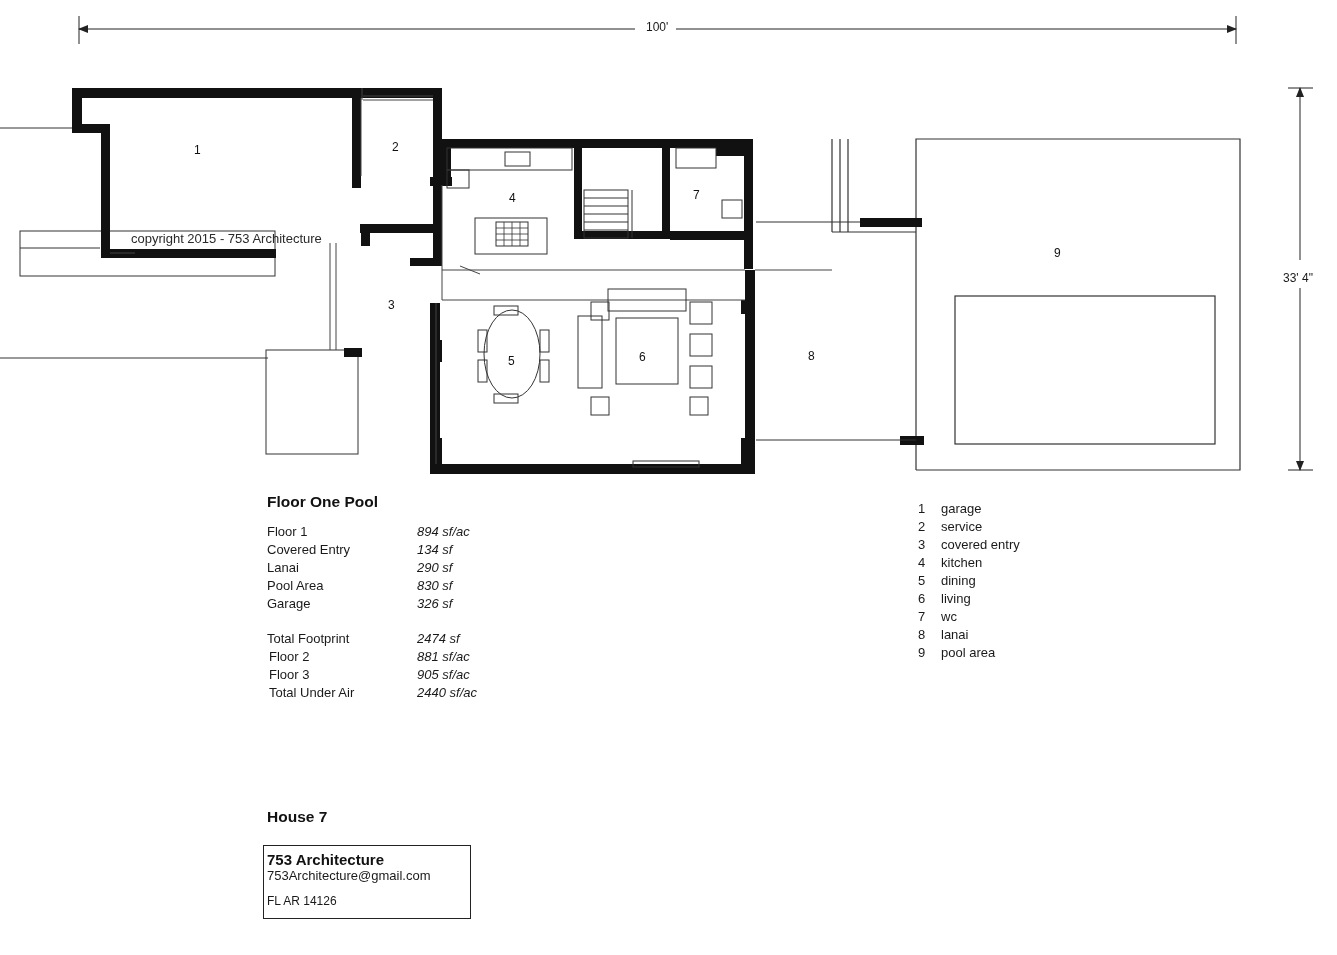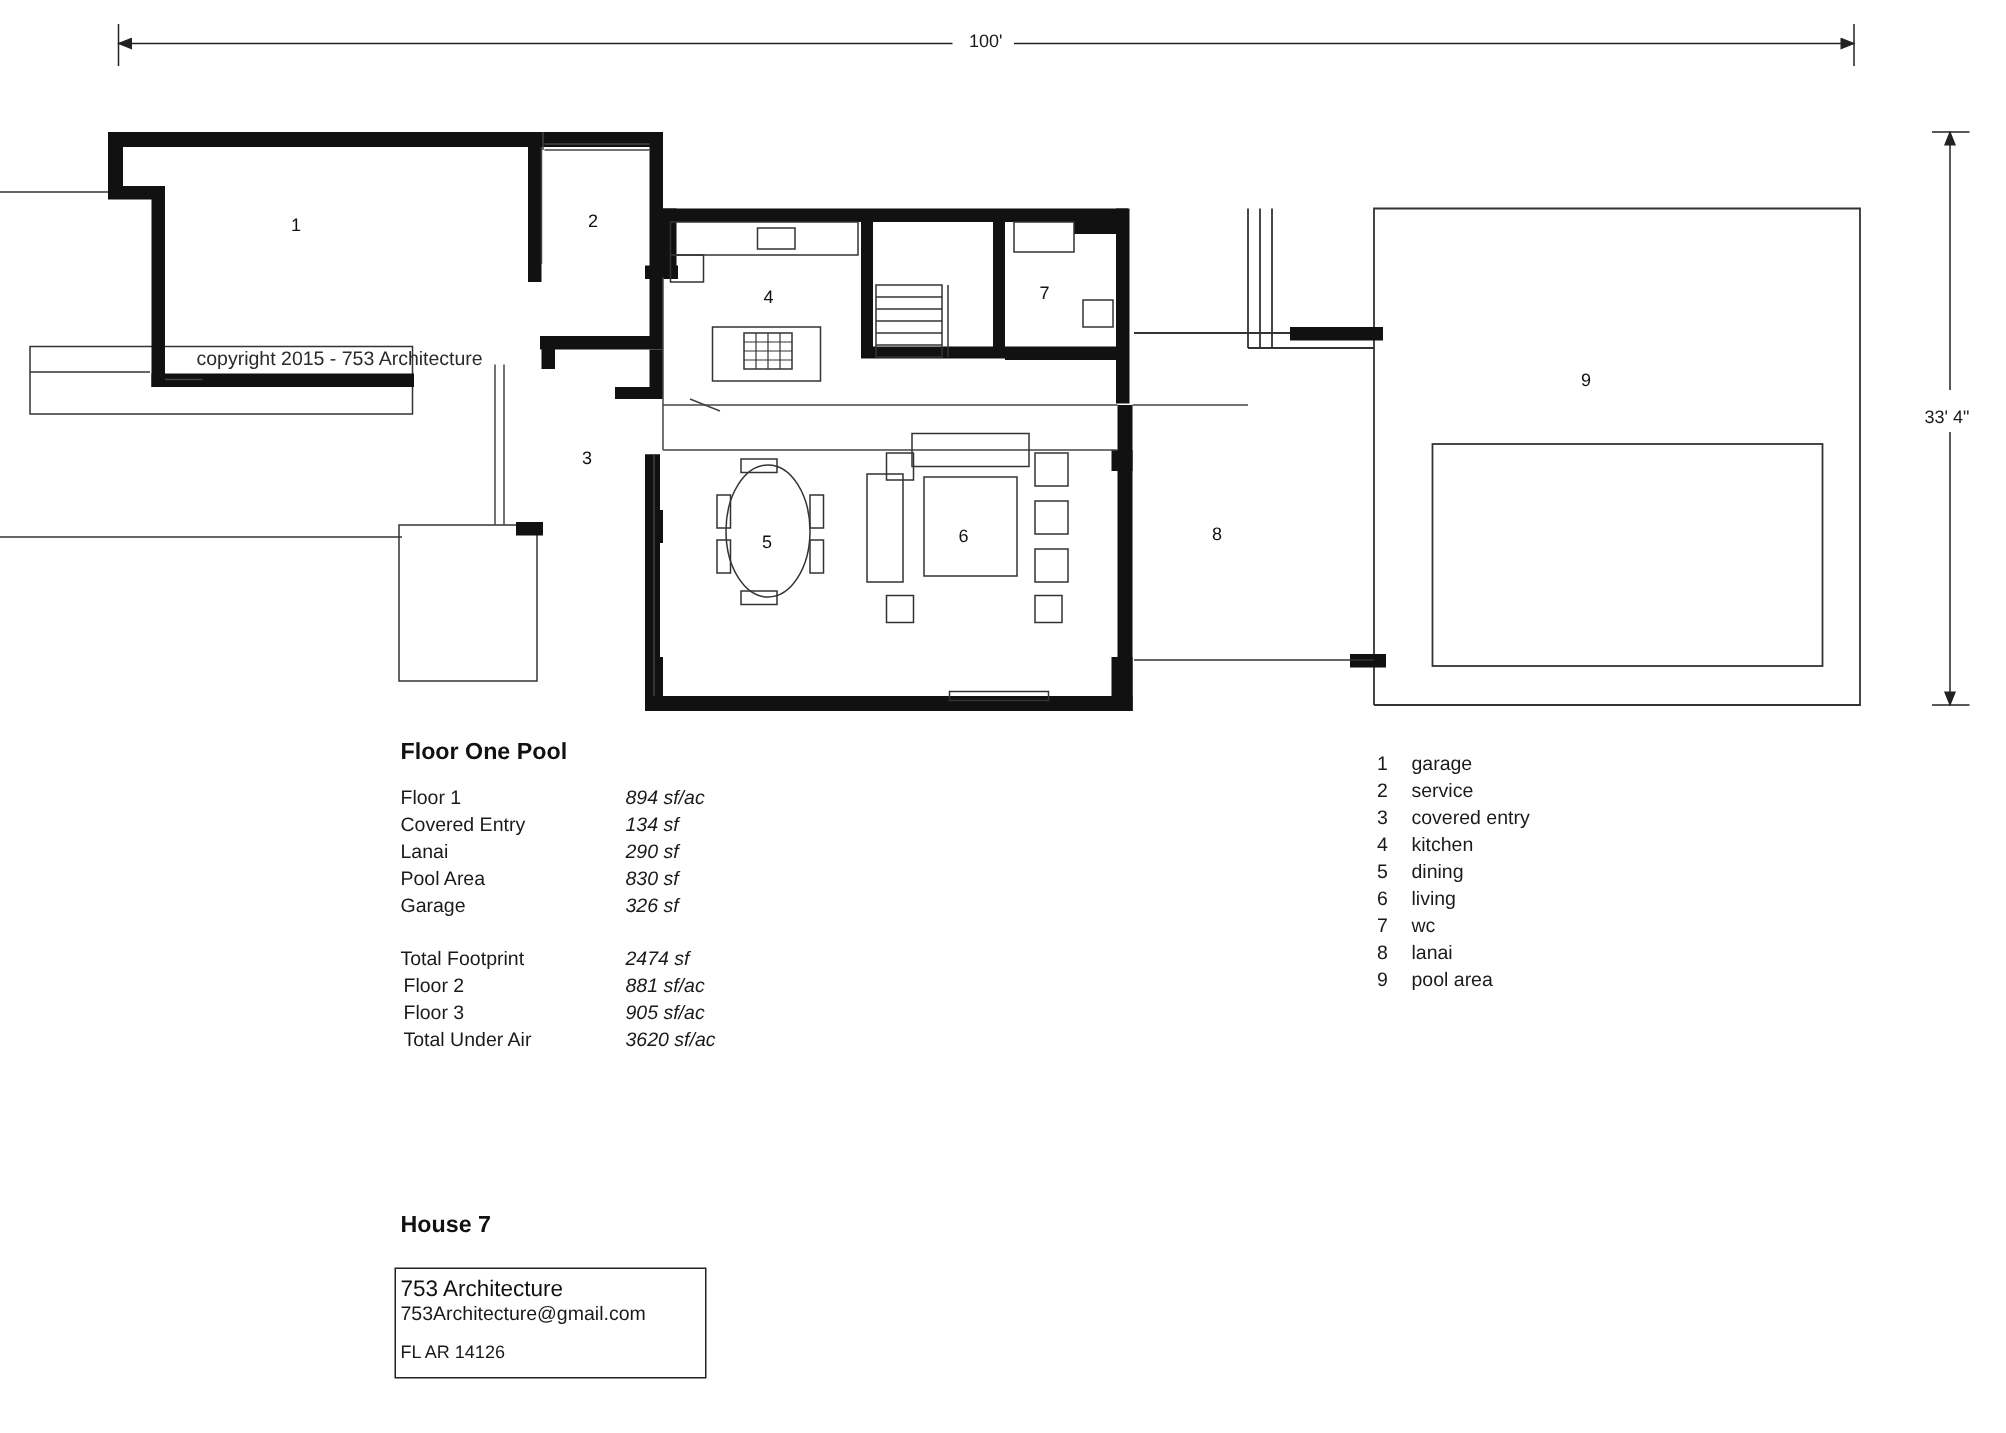--- a/index.html
+++ b/index.html
@@ -99,21 +99,21 @@
     width: 208px;
     height: 74px;
     border: 1px solid #222;
     box-sizing: border-box;
   }
   .card-name {
     position: absolute;
     left: 267px;
     top: 851px;
     font-size: 15px;
-    font-weight: normal;
+    font-weight: bold;
     color: #111;
     white-space: nowrap;
   }
   .card-email {
     position: absolute;
     left: 267px;
     top: 868px;
     font-size: 13px;
     color: #1a1a1a;
     white-space: nowrap;
@@ -342,21 +342,21 @@
       <tr class="indent">
         <td class="name">Floor 2</td>
         <td class="val">881 sf/ac</td>
       </tr>
       <tr class="indent">
         <td class="name">Floor 3</td>
         <td class="val">905 sf/ac</td>
       </tr>
       <tr class="indent">
         <td class="name">Total Under Air</td>
-        <td class="val">3620 sf/ac</td>
+        <td class="val">2440 sf/ac</td>
       </tr>
     </tbody>
   </table>
 
   <table class="legend">
     <tbody>
       <tr>
         <td class="num">1</td>
         <td class="lbl">garage</td>
       </tr>

